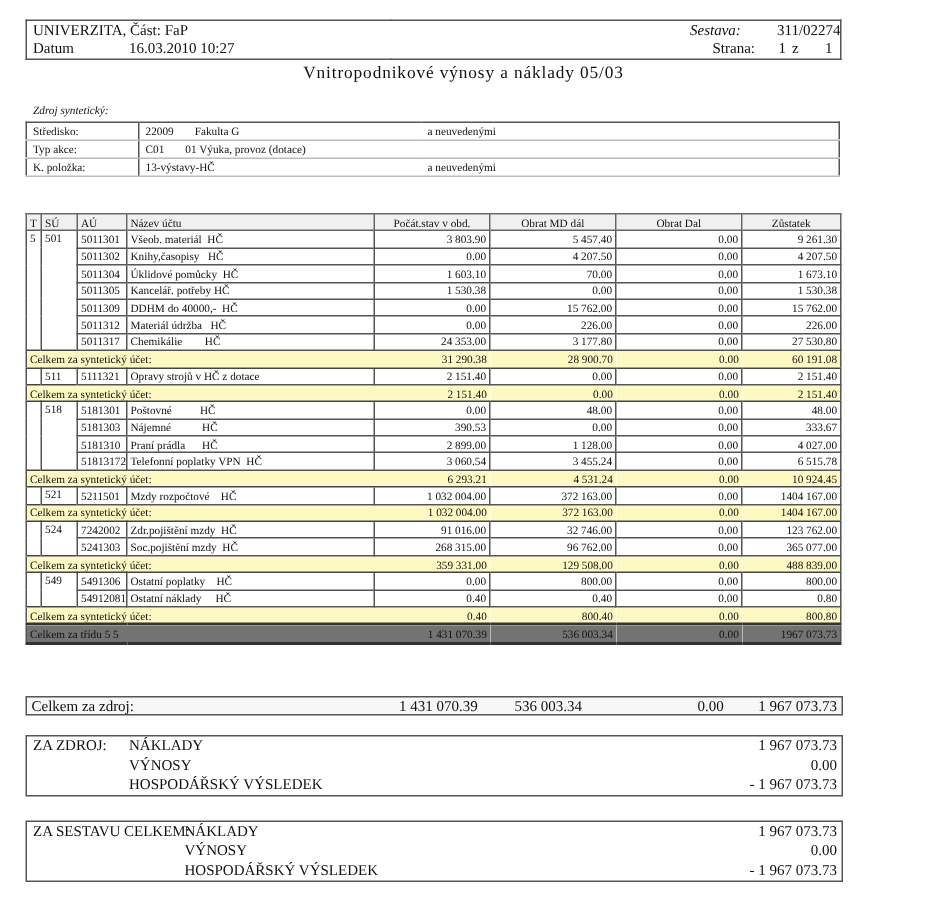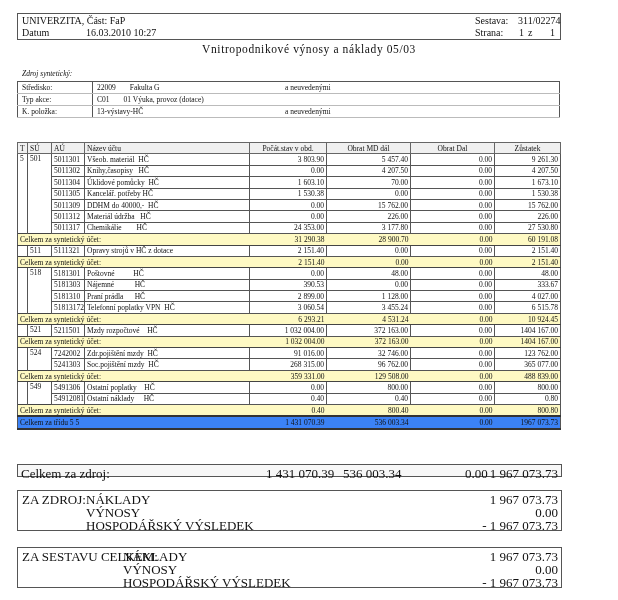--- a/index.html
+++ b/index.html
@@ -21,43 +21,43 @@
   #info td.lab { width: 66px; border-right: 1px solid #555; }
 
   
   #main { left: 17px; top: 142px; width: 543px; border-collapse: collapse; border: 1px solid #555; table-layout: fixed; }
   #main td, #main th { font-size: 7.5px; height: 10.4px; padding: 0 2px; white-space: nowrap; overflow: hidden; }
   #main th { font-weight: normal; background: #f0f0f0; border: 1px solid #666; text-align: left; }
   #main th.num { text-align: center; }
   #main td.num { text-align: right; }
   #main td.c { border: 1px solid #555; }
   #main tr.sub td { background: #fef9c3; border-top: 1.5px solid #444; border-bottom: 1.5px solid #444; }
-  #main tr.grand td { background: #3b82f6; border-top: 2px solid #333; border-bottom: 2px solid #333; }
+  #main tr.grand td { background: #737373; border-top: 2px solid #333; border-bottom: 2px solid #333; }
   #main td.nob { border-left: 1px solid #555; border-right: 1px solid #555; }
 
   
-  .box { position: absolute; left: 17px; width: 543px; border: 1px solid #555; font-size: 13px; }
+  .box { position: absolute; left: 17px; width: 543px; border: 1px solid #555; font-size: 10px; }
   #tot { top: 464px; height: 11px; background: #f7f7f7; }
   #tot span { position: absolute; top: 1px; }
   #z1 { top: 490px; height: 39px; }
   #z2 { top: 547px; height: 39px; }
   .row { position: absolute; left: 0; right: 0; height: 12px; }
   .row span { position: absolute; top: 1px; }
   .rv { right: 3px; }
 </style>
 </head>
 <body>
 
 <div id="hdr" class="abs">
   <span class="hline" style="left:4px;top:1px">UNIVERZITA, Část: FaP</span>
   <span class="hline" style="left:4px;top:13px">Datum</span>
   <span class="hline" style="left:68px;top:13px">16.03.2010 10:27</span>
 </div>
 <div id="hdr2" class="abs">
-  <span class="hline" style="left:215px;top:1px;">Sestava:</span>
+  <span class="hline" style="left:200px;top:1px;font-style:italic">Sestava:</span>
   <span class="hline" style="left:258px;top:1px">311/02274</span>
   <span class="hline" style="left:215px;top:13px">Strana:</span>
   <span class="hline" style="left:259px;top:13px">1</span>
   <span class="hline" style="left:268px;top:13px">z</span>
   <span class="hline" style="left:290px;top:13px">1</span>
 </div>
 
 <div id="title" class="abs">Vnitropodnikové výnosy a náklady 05/03</div>
 <div id="src-label" class="abs">Zdroj syntetický:</div>
 

